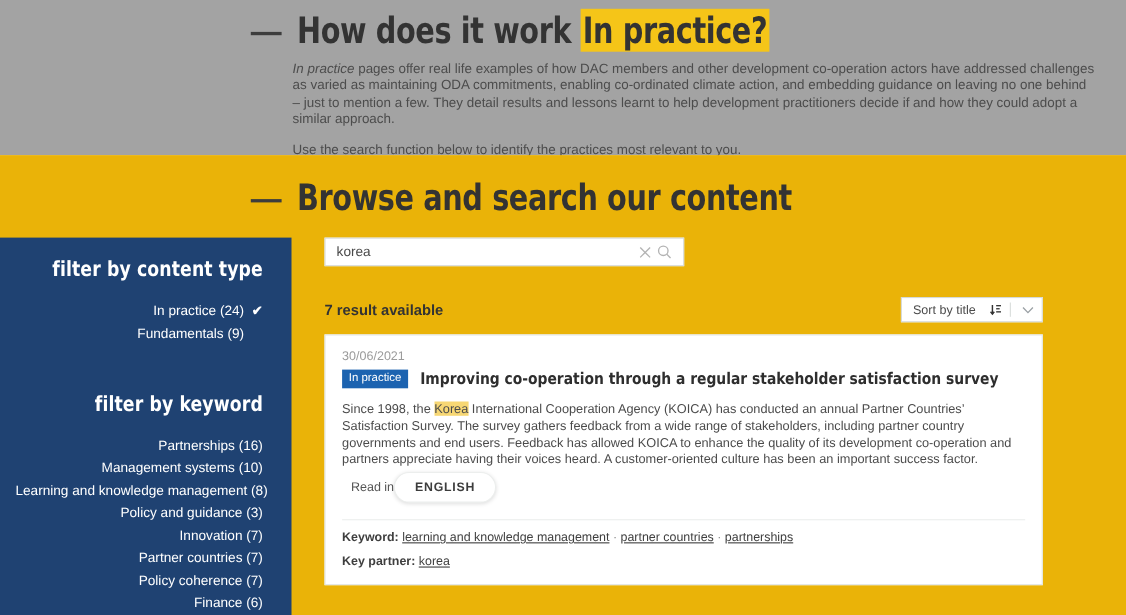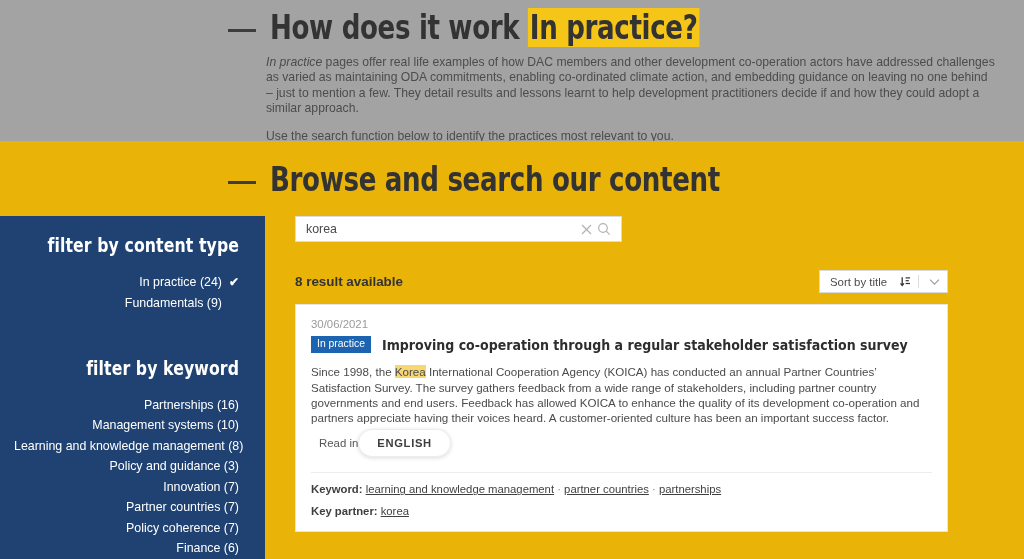--- a/index.html
+++ b/index.html
@@ -374,21 +374,21 @@
         </span>
         <span class="search-icon-btn">
           <svg width="14" height="14" viewBox="0 0 14 14" aria-hidden="true">
             <circle cx="6" cy="6" r="4.3" fill="none" stroke="#b3b3b3" stroke-width="1.2"></circle>
             <line x1="9.2" y1="9.2" x2="12.6" y2="12.6" stroke="#b3b3b3" stroke-width="1.2"></line>
           </svg>
         </span>
       </div>
 
       <div class="results-bar">
-        <div class="results-count">8 result available</div>
+        <div class="results-count">7 result available</div>
 
         <div class="sort-select">
           <span class="sort-label">
             <span>Sort by title</span>
             <svg width="11" height="11" viewBox="0 0 11 11" aria-hidden="true">
               <line x1="2.2" y1="1.2" x2="2.2" y2="9" stroke="#333" stroke-width="1.3"></line>
               <polyline points="0.5,7.4 2.2,9.5 3.9,7.4" fill="none" stroke="#333" stroke-width="1.3"></polyline>
               <rect x="5.6" y="1.3" width="4.4" height="1.2" fill="#333"></rect>
               <rect x="5.6" y="4.1" width="3.2" height="1.2" fill="#333"></rect>
               <rect x="5.6" y="6.9" width="4.4" height="1.2" fill="#333"></rect>

